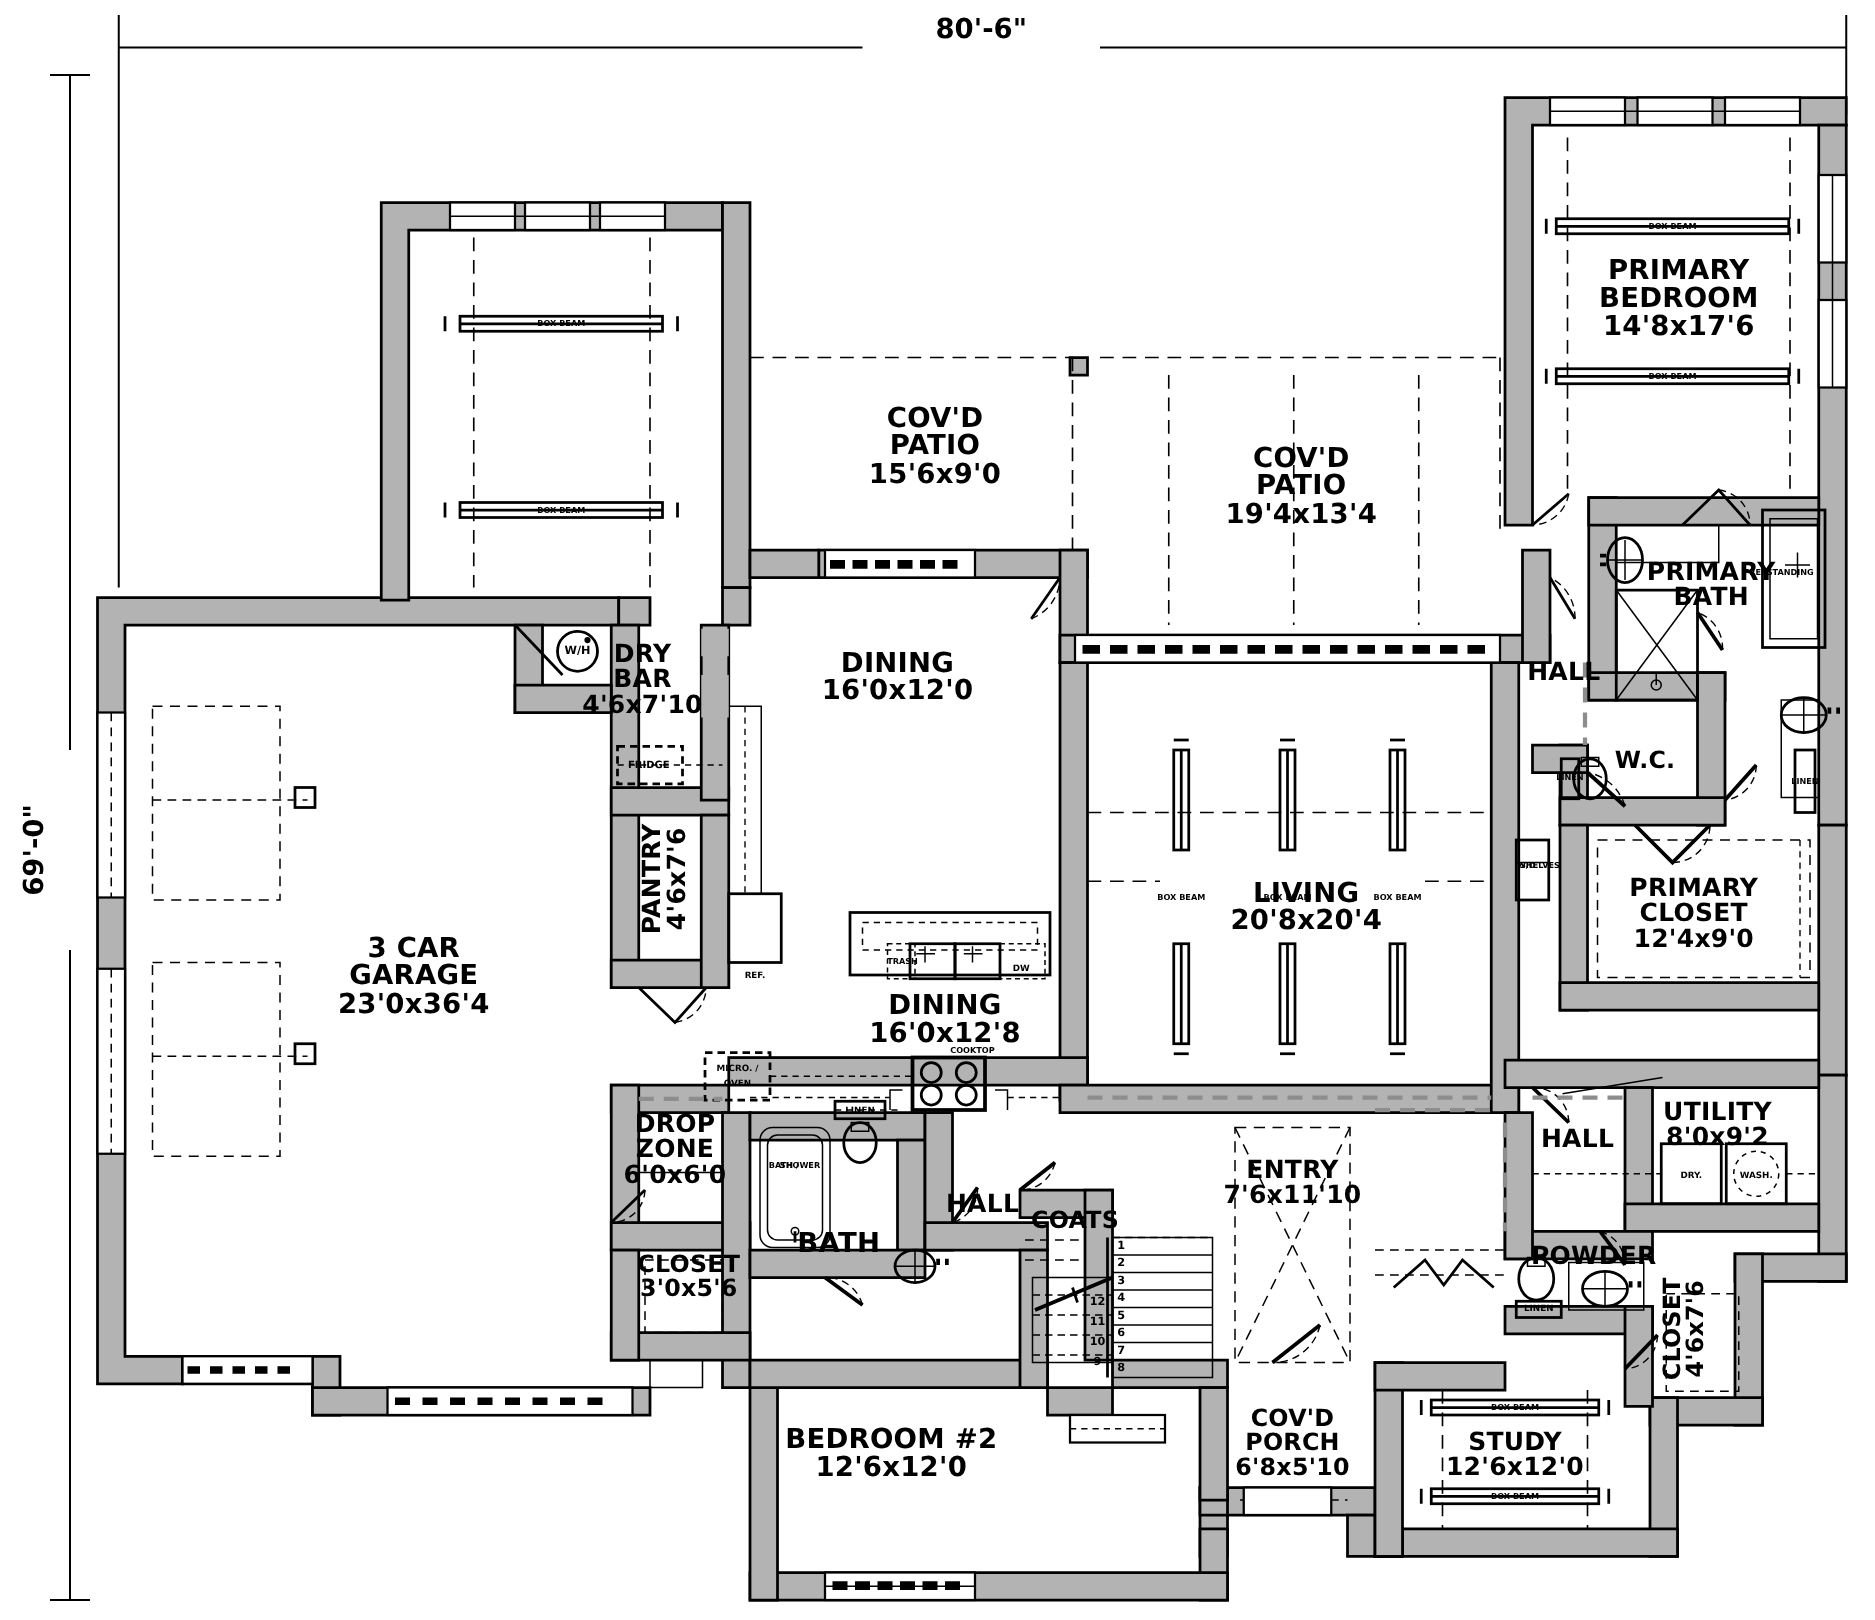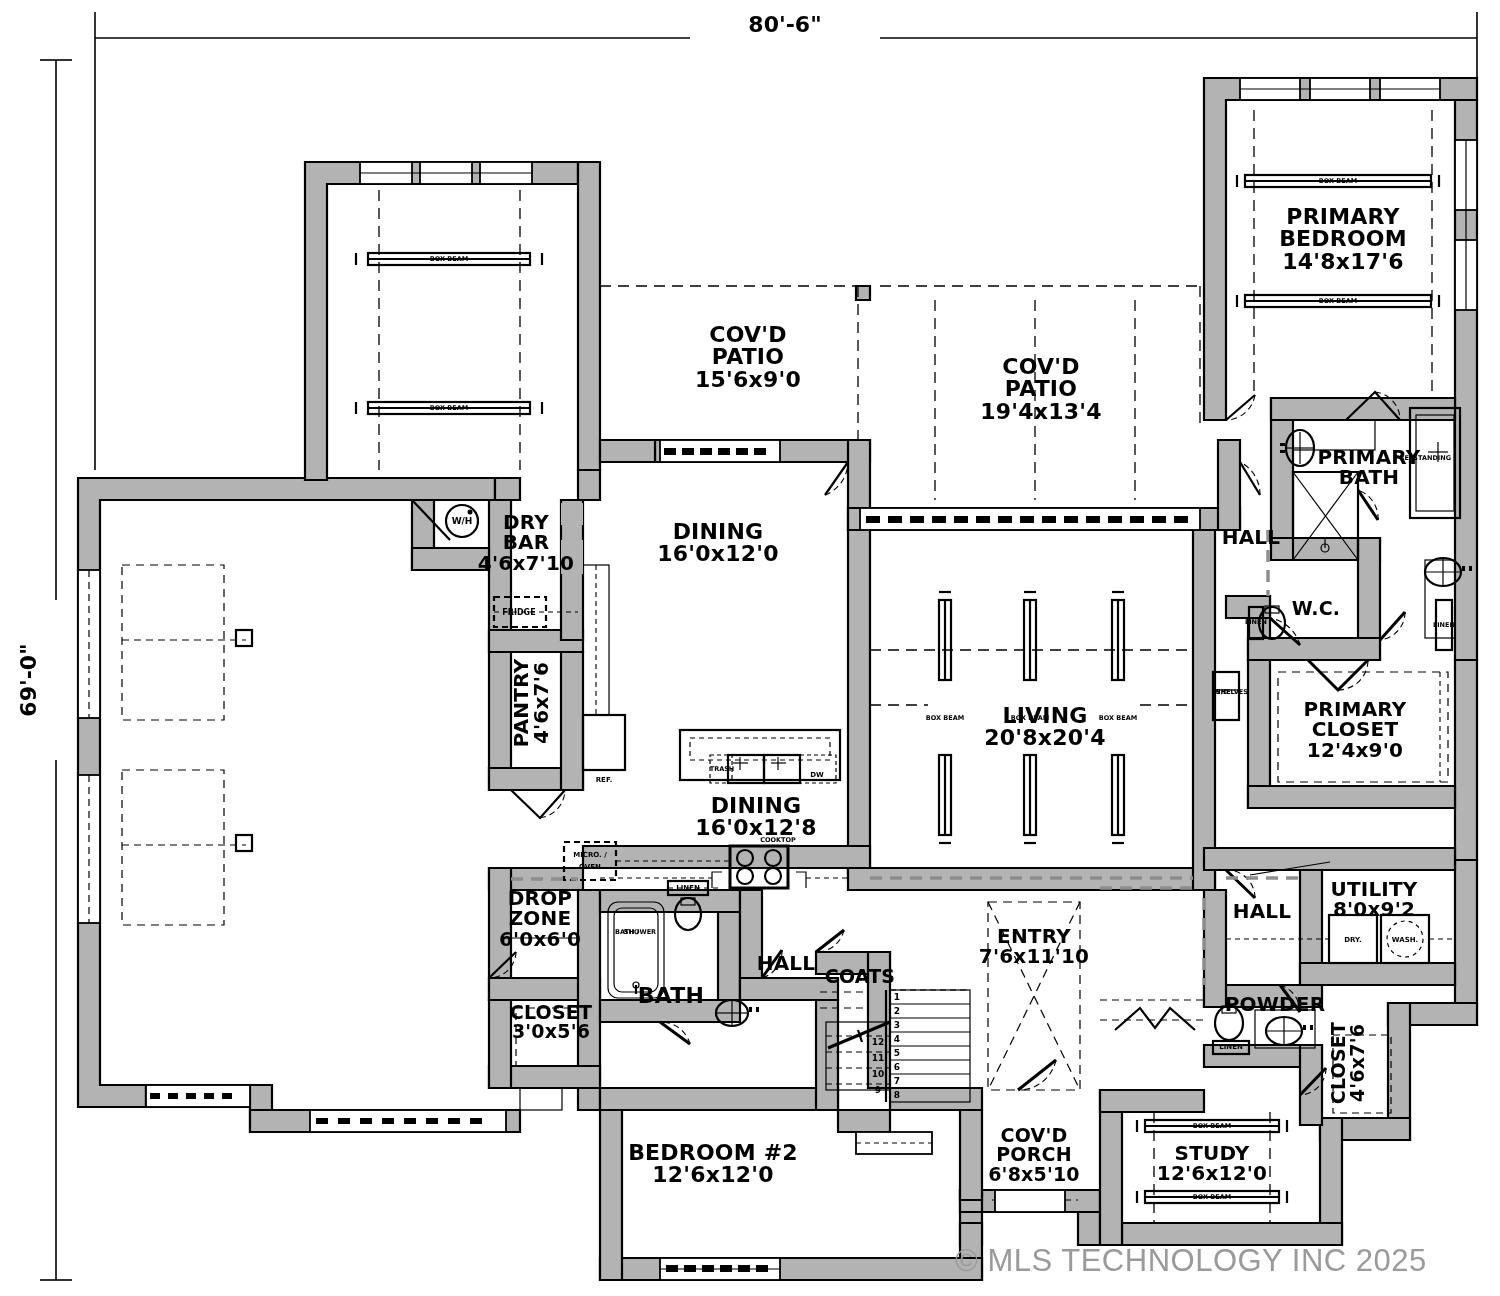--- a/index.html
+++ b/index.html
@@ -536,22 +536,27 @@
     <line class="gdsh" x1="1100" y1="888" x2="1193" y2="888"></line>
     <line class="gdsh" x1="1268" y1="530" x2="1268" y2="596"></line>
   </g>
 
 </svg>
 
 <div class="dim" style="left:785px;top:24px;">80'-6"</div>
 <div class="dim dimv" style="left:28px;top:680px;">69'-0"</div>
 
 
-
-<div class="lbl sz20" style="left:526px;top:543px;">
+<div class="lbl sz22" style="left:331px;top:782px;">
+  <span class="l1">3 CAR</span>
+  <span class="l2">GARAGE</span>
+  <span class="l3">23'0x36'4</span>
+</div>
+
+<div class="lbl sz20" style="left:514px;top:543px;">
   <span class="l1">DRY</span>
   <span class="l2">BAR</span>
   <span class="l3">4'6x7'10</span>
 </div>
 
 <div class="lbl sz20 rot90" style="left:531px;top:703px;">
   <span class="l1">PANTRY</span>
   <span class="l2">4'6x7'6</span>
 </div>
 
@@ -697,15 +702,14 @@
 <div class="stairnum" style="left:897px;top:1039px;">4</div>
 <div class="stairnum" style="left:897px;top:1053px;">5</div>
 <div class="stairnum" style="left:897px;top:1067px;">6</div>
 <div class="stairnum" style="left:897px;top:1081px;">7</div>
 <div class="stairnum" style="left:897px;top:1095px;">8</div>
 <div class="stairnum" style="left:878px;top:1042px;">12</div>
 <div class="stairnum" style="left:878px;top:1058px;">11</div>
 <div class="stairnum" style="left:878px;top:1074px;">10</div>
 <div class="stairnum" style="left:878px;top:1090px;">9</div>
 
-<div class="copyright">© MLS TECHNOLOGY INC 2025</div>
 
 </div>
 
 </body></html>

